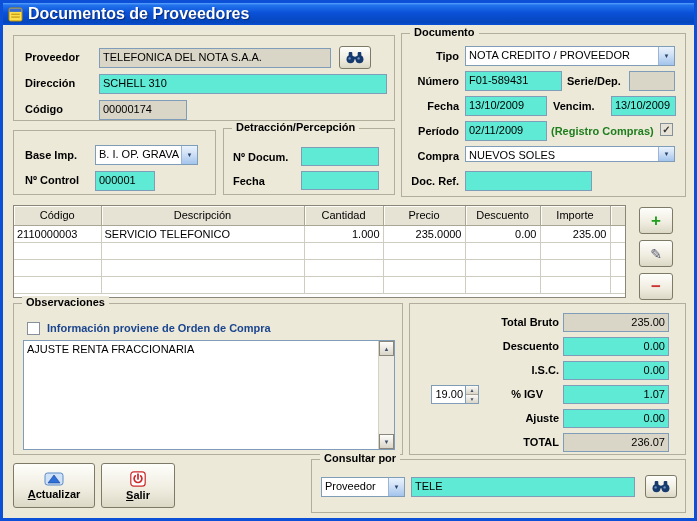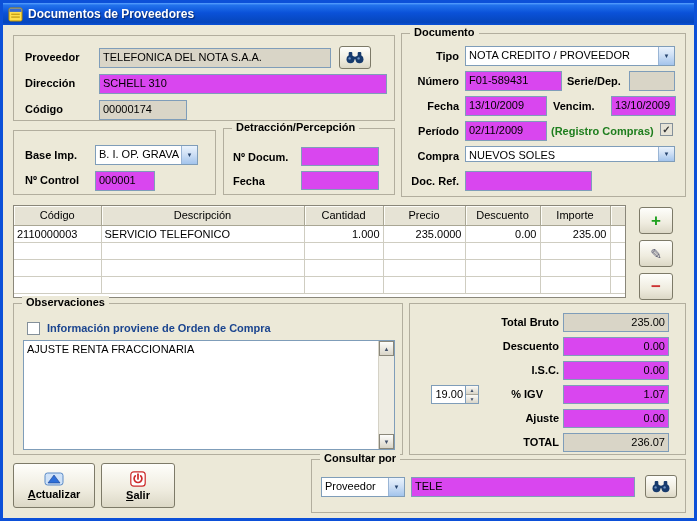--- a/index.html
+++ b/index.html
@@ -12,30 +12,30 @@
     border: 3px solid #0c50d8;
     background: #ece9d8;
     overflow: hidden;
   }
   .titlebar {
     position: absolute; left: 0; top: 0; right: 0; height: 22px;
     background: linear-gradient(180deg, #5aa2ff 0%, #2272ec 10%, #0a51d8 45%, #0646bc 88%, #0a51d8 100%);
     display: flex; align-items: center; gap: 5px; padding: 0 5px;
   }
   .title-text {
-    color: #fff; font-weight: bold; font-size: 12px;
+    color: #fff; font-weight: bold; font-size: 16px;
     text-shadow: 1px 1px 1px #0a2a6e; white-space: nowrap;
   }
   .lbl { position: absolute; font-size: 11px; font-weight: bold; color: #000; white-space: nowrap; }
   .rlbl { text-align: right; display: block; }
   .green { color: #1e7e1e; }
   .navy { color: #1b458f; }
 
   .field {
-    position: absolute; background: #d946ef; border: 1px solid #7f9db9;
+    position: absolute; background: #5eead4; border: 1px solid #7f9db9;
     font-size: 11px; padding: 2px 3px; white-space: nowrap; overflow: hidden; color: #000;
   }
   .ro { background: #d9d5c7; }
   .num { text-align: right; }
 
   .gb { position: absolute; border: 1px solid #b2ae9e; background: transparent; }
   .legend {
     position: absolute; top: -8px; left: 8px; background: #ece9d8;
     padding: 0 4px; font-size: 11px; font-weight: bold; white-space: nowrap;
   }

